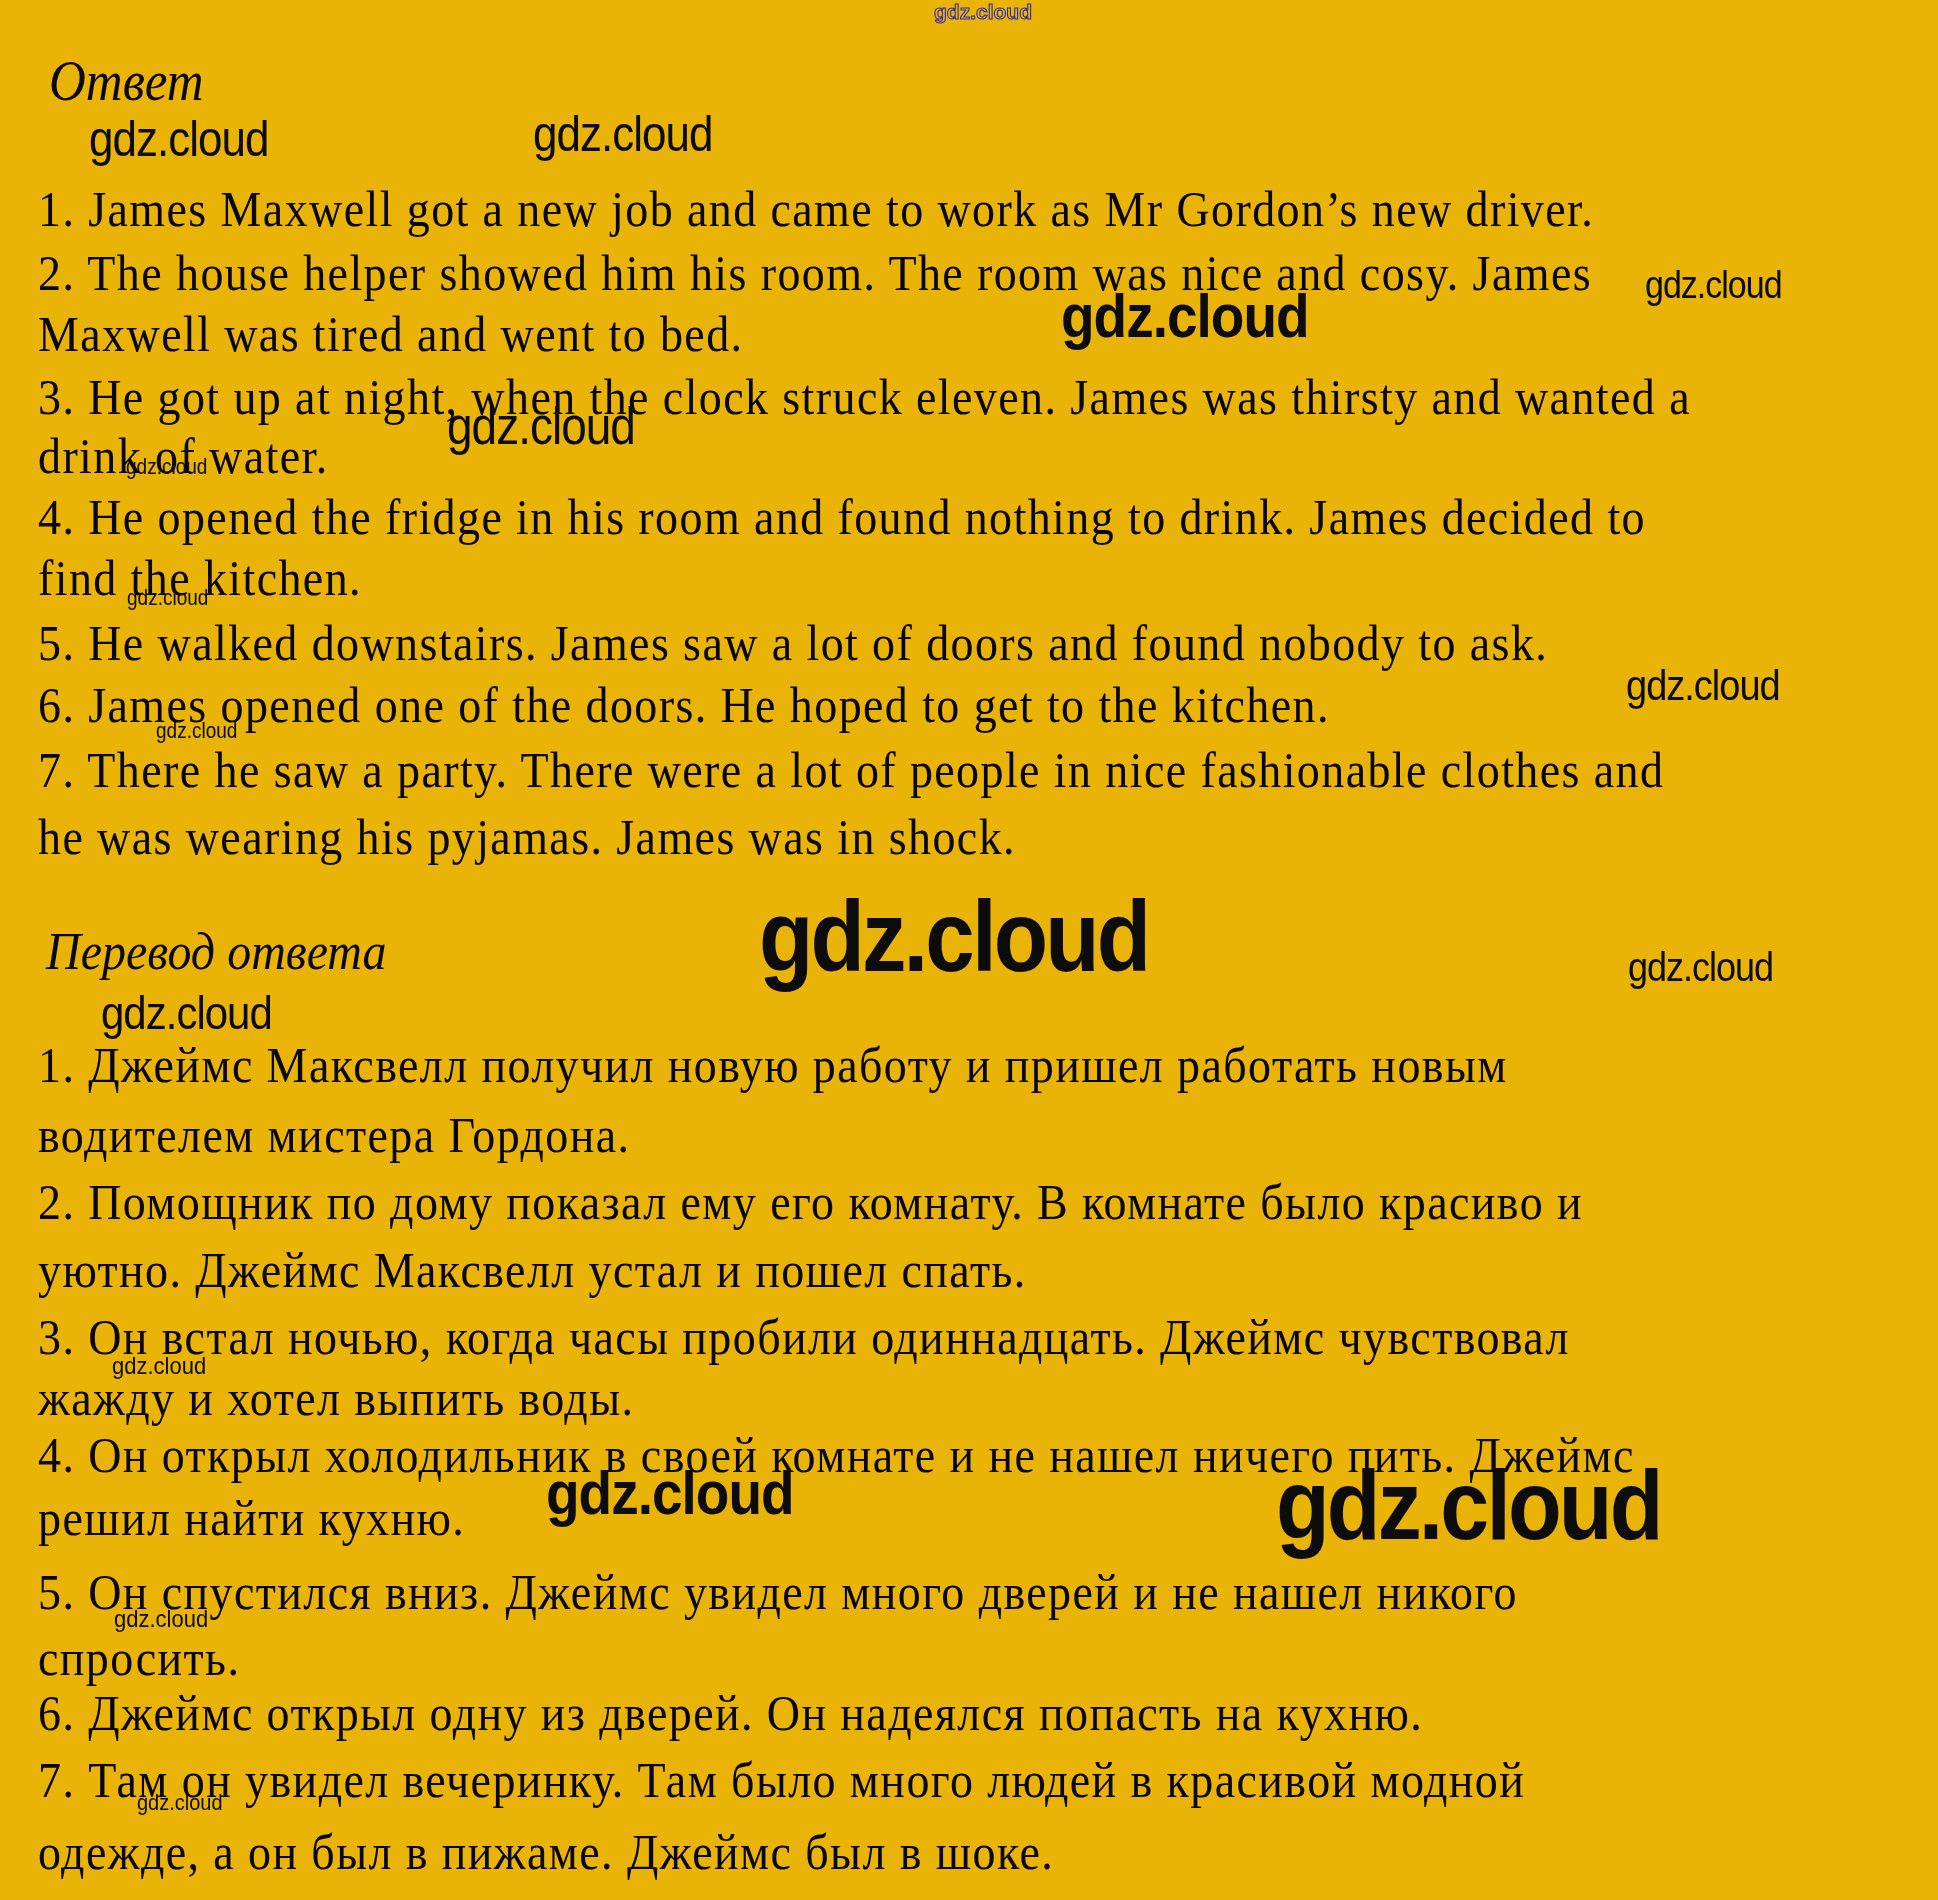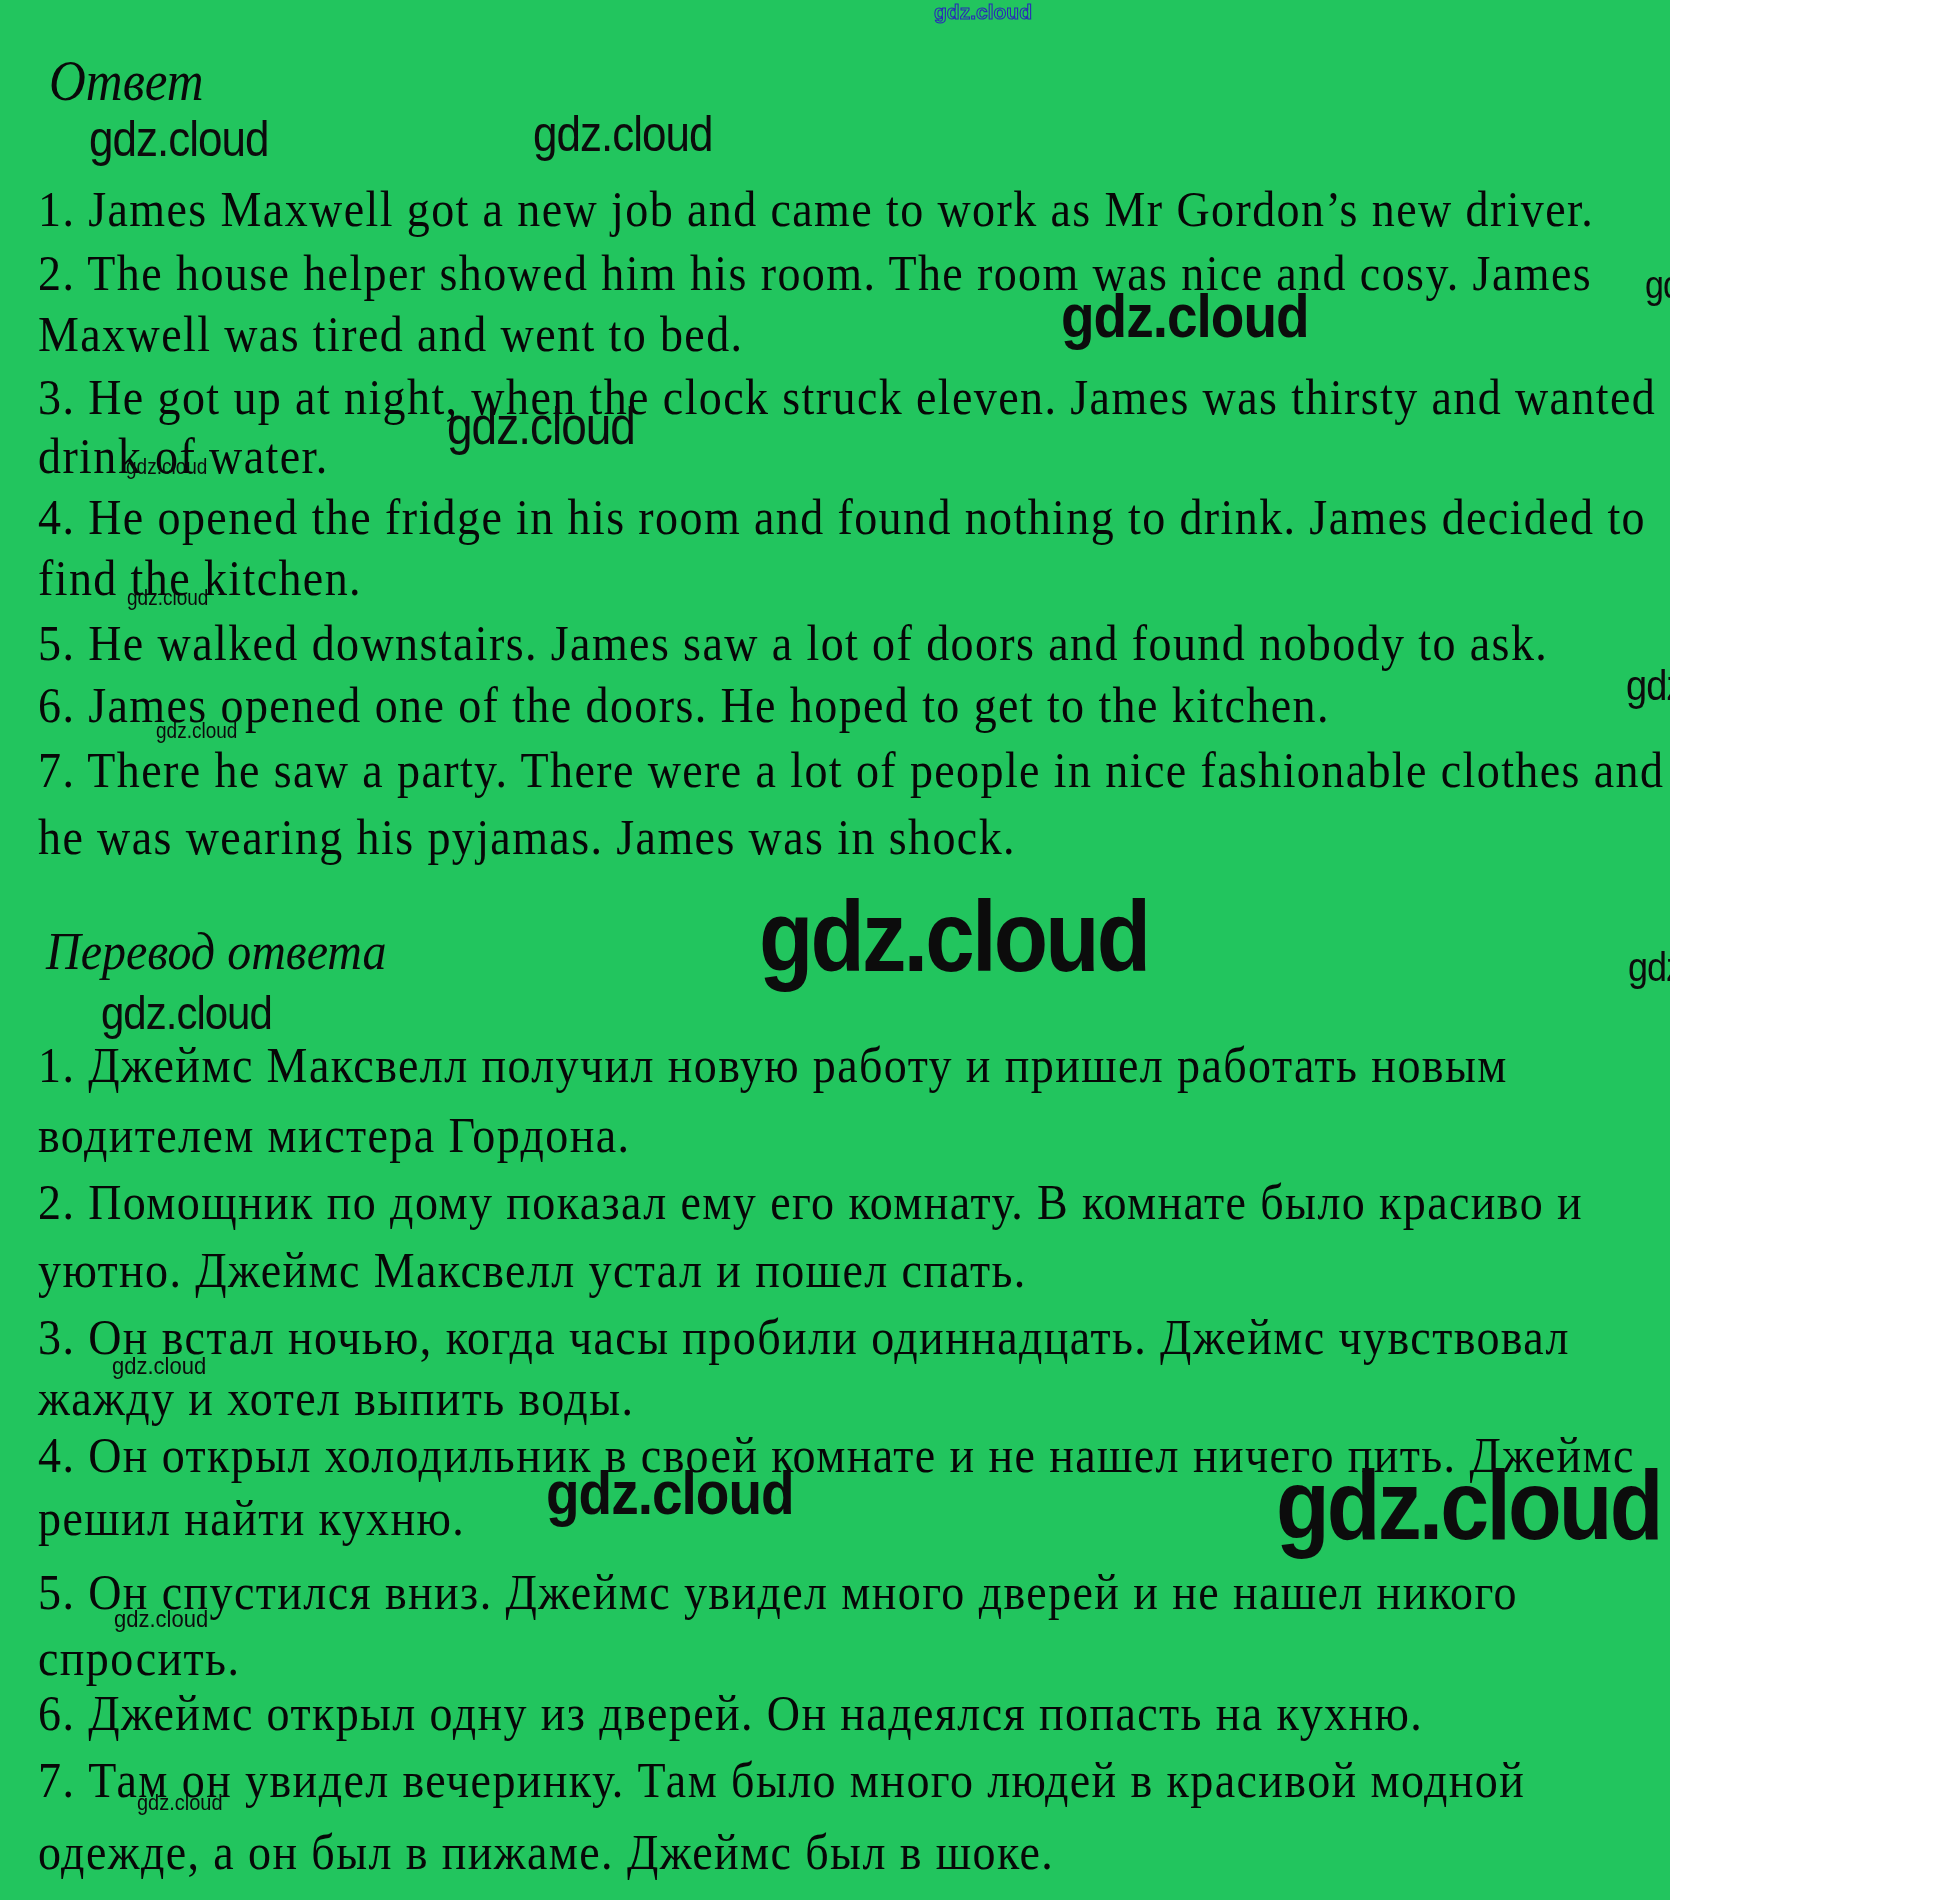--- a/index.html
+++ b/index.html
@@ -1,19 +1,19 @@
 <!DOCTYPE html>
 <html lang="ru" style="font-size:15px"><head>
 <meta charset="utf-8">
 <style>
   html,body { margin:0; padding:0; background:#ffffff; }
   .page {
     position:relative;
-    width:1670px; height:1900px;
-    background:#22c55e;
+    width:1938px; height:1900px;
+    background:#eab308;
     overflow:hidden;
     color:#000000;
   }
   
   .line {
     position:absolute;
     left:38px;
     font-family:"Liberation Serif","DejaVu Serif",serif;
     font-size:46px;
     letter-spacing:1.4px;

